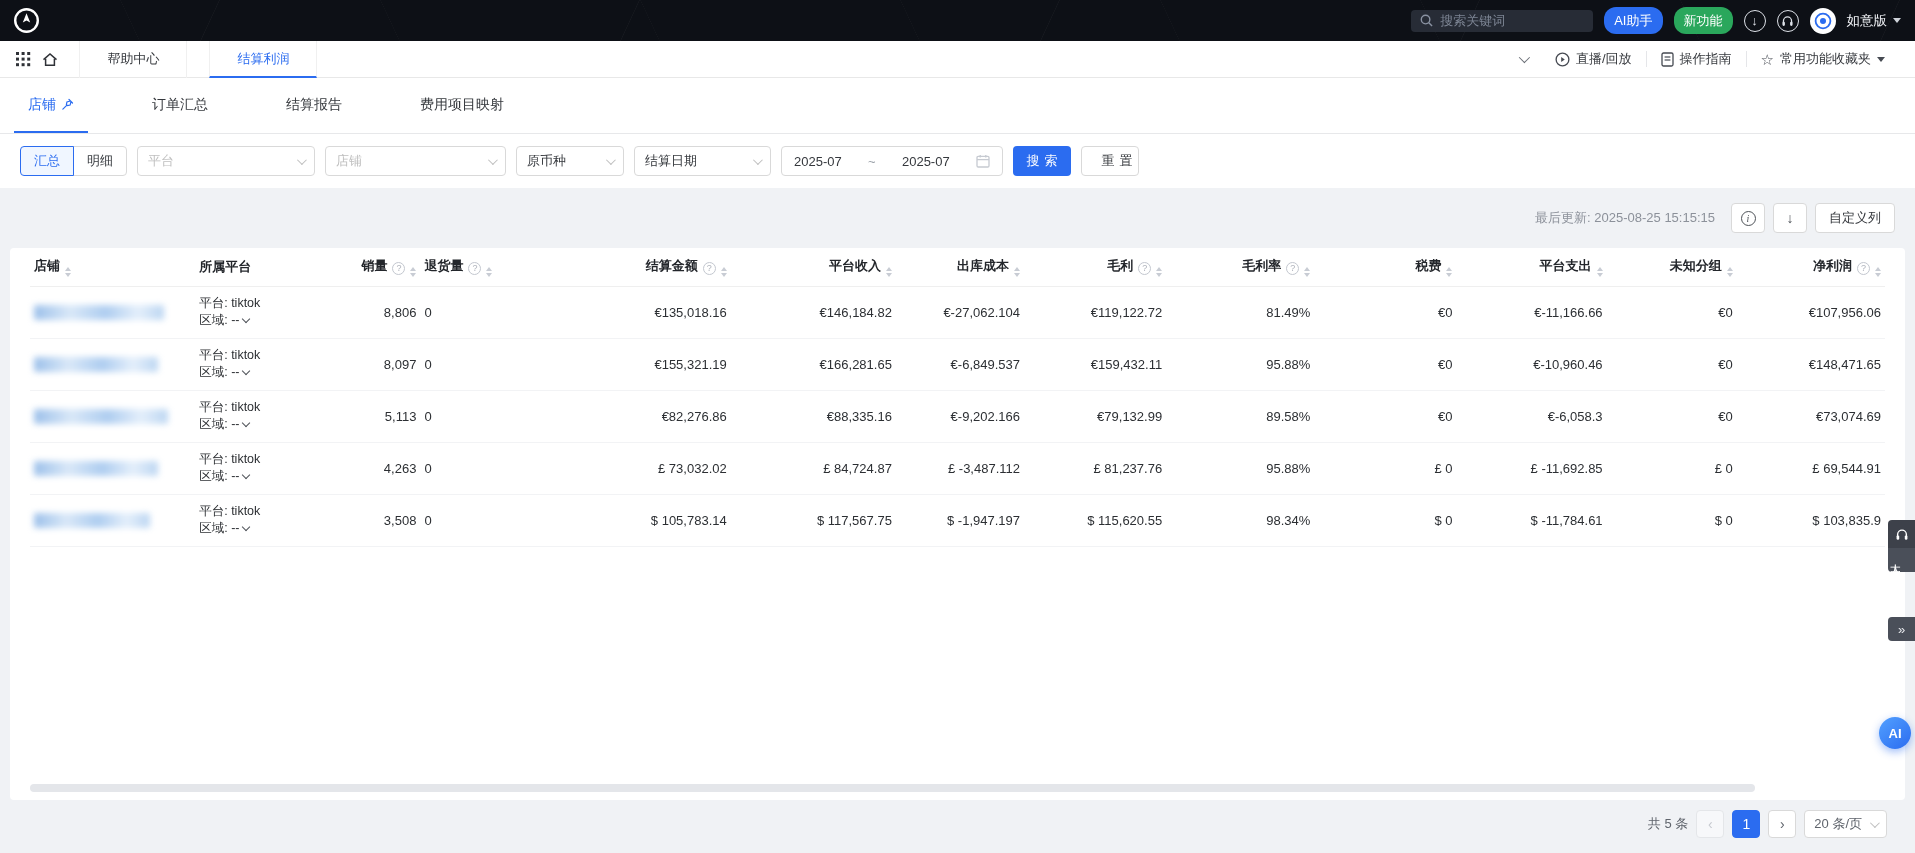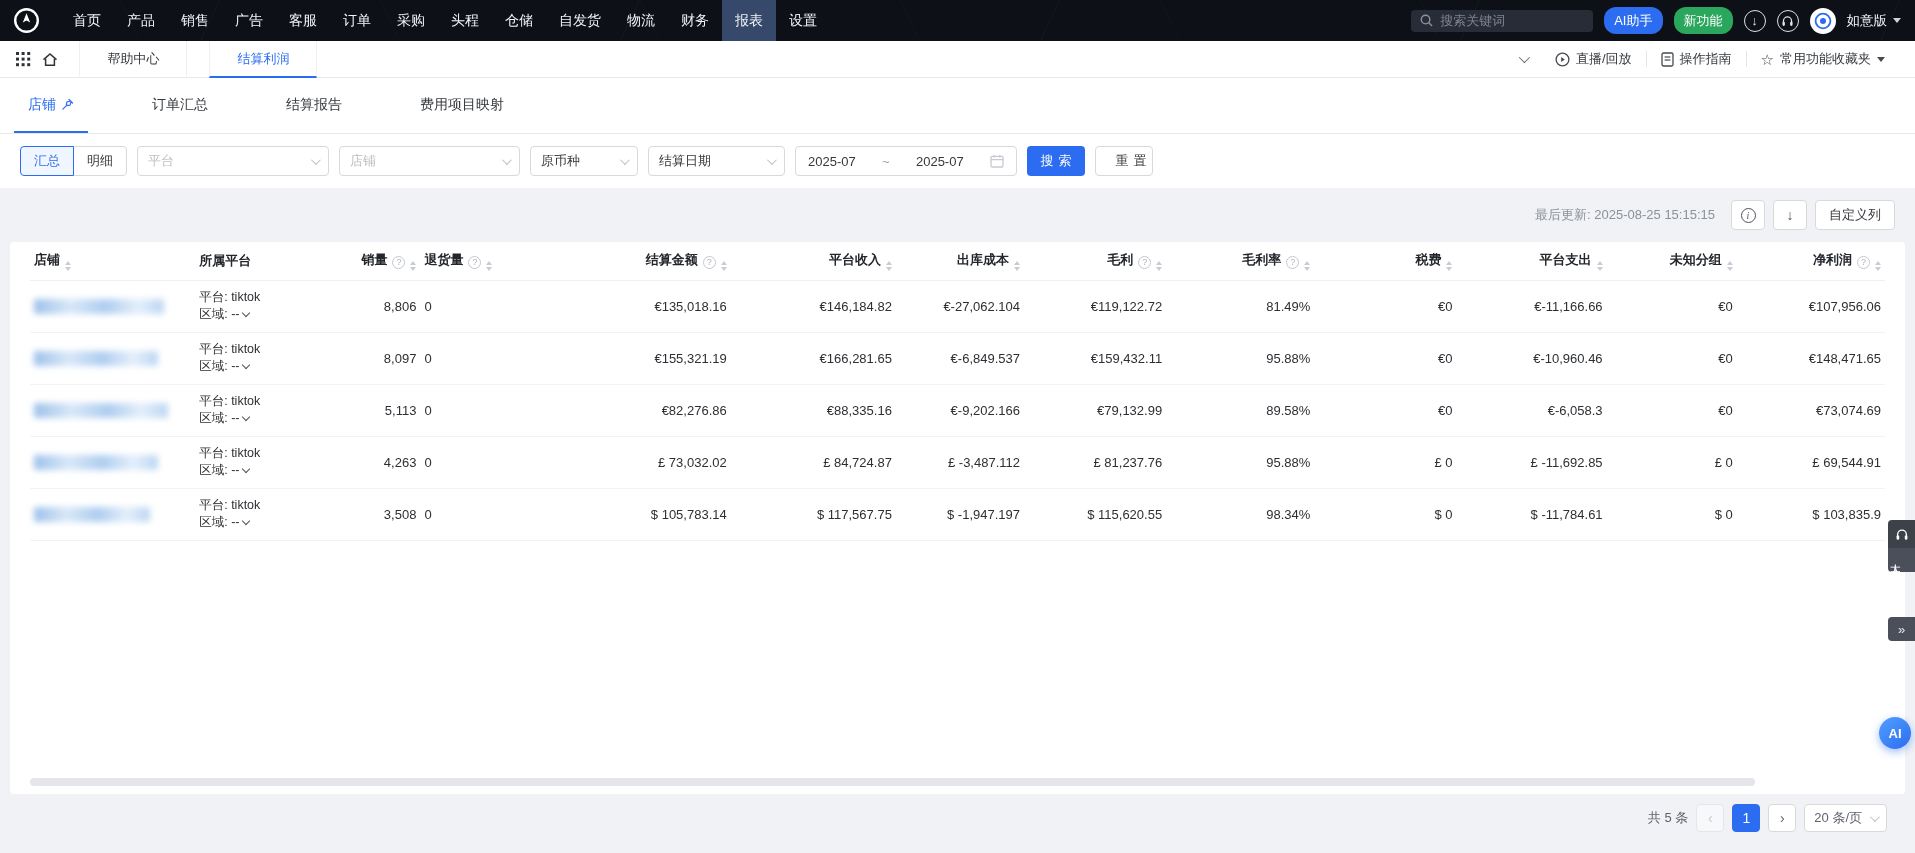--- a/index.html
+++ b/index.html
@@ -54,21 +54,21 @@
   .seg-btn.last { border-radius:0 4px 4px 0; margin-left:-1px; }
   .seg-btn.on { color:#2b6cf0; border-color:#2b6cf0; background:#f0f6ff; position:relative; z-index:1; }
   .sel { height:30px; border:1px solid #d9d9d9; border-radius:4px; background:#fff; display:flex; align-items:center; justify-content:space-between; padding:0 10px; cursor:pointer; }
   .sel .ph { color:#bfbfbf; } .sel .val { color:#35383d; }
   .sel-chev { width:7px; height:7px; border-right:1.3px solid #bfbfbf; border-bottom:1.3px solid #bfbfbf; transform:rotate(45deg) translateY(-2px); }
   .date-range { width:222px; height:30px; border:1px solid #d9d9d9; border-radius:4px; background:#fff; display:flex; align-items:center; justify-content:space-between; padding:0 12px; color:#35383d; }
   .btn-search { height:30px; width:58px; background:#2b6cf0; color:#fff; border:none; border-radius:4px; font-size:13px; letter-spacing:5px; padding-left:5px; cursor:pointer; font-family:inherit; }
   .btn-reset { height:30px; width:58px; background:#fff; color:#35383d; border:1px solid #d9d9d9; border-radius:4px; font-size:13px; letter-spacing:5px; padding-left:19px; cursor:pointer; font-family:inherit; }
 
   
-  .update-bar { height:54px; display:flex; align-items:center; justify-content:flex-end; gap:8px; padding:0 20px; }
+  .update-bar { height:60px; display:flex; align-items:center; justify-content:flex-end; gap:8px; padding:0 20px; }
   .upd-text { color:#8c919a; font-size:13px; margin-right:8px; }
   .tool-btn { height:30px; min-width:34px; background:#fff; border:1px solid #d9d9d9; border-radius:4px; display:flex; align-items:center; justify-content:center; color:#4e5258; cursor:pointer; font-size:14px; }
   .btn-customize { height:30px; padding:0 13px; background:#fff; border:1px solid #d9d9d9; border-radius:4px; font-size:13px; color:#35383d; cursor:pointer; font-family:inherit; }
   .info-glyph { width:15px; height:15px; border:1.2px solid #4e5258; border-radius:50%; font-size:10px; line-height:13px; text-align:center; font-style:italic; font-family:"Liberation Serif",serif; }
 
   
   .card { margin:0 10px; height:552px; background:#fff; border-radius:4px; padding:0 20px; position:relative; }
   table { width:100%; border-collapse:collapse; table-layout:fixed; font-size:13px; }
   th { height:38px; font-weight:700; color:#23262b; border-bottom:1px solid #efefef; padding:0 4px; white-space:nowrap; cursor:pointer; }
   th.al { text-align:left; } th.ar { text-align:right; }
@@ -108,36 +108,20 @@
 </head>
 <body>
 
 <div class="topnav">
   <span class="logo">
     <svg width="27" height="27" viewBox="0 0 27 27">
         <circle cx="13.5" cy="13.5" r="11.3" fill="none" stroke="#fff" stroke-width="2.4"></circle>
         <path d="M13.5 6.2 L17.2 15.6 L13.5 13.4 L9.8 15.6 Z" fill="#fff"></path>
       </svg>
   </span>
-  <div class="nav-menu" id="nav-menu">
-      <span class="nav-item">首页</span>
-      <span class="nav-item">产品</span>
-      <span class="nav-item">销售</span>
-      <span class="nav-item">广告</span>
-      <span class="nav-item">客服</span>
-      <span class="nav-item">订单</span>
-      <span class="nav-item">采购</span>
-      <span class="nav-item">头程</span>
-      <span class="nav-item">仓储</span>
-      <span class="nav-item">自发货</span>
-      <span class="nav-item">物流</span>
-      <span class="nav-item">财务</span>
-      <span class="nav-item active">报表</span>
-      <span class="nav-item">设置</span>
-    </div>
   <div class="topnav-right">
     <div class="search-box">
       <svg width="13" height="13" viewBox="0 0 14 14">
           <circle cx="6" cy="6" r="4.6" fill="none" stroke="#8a92a2" stroke-width="1.5"></circle>
           <line x1="9.5" y1="9.5" x2="13" y2="13" stroke="#8a92a2" stroke-width="1.5"></line>
         </svg>
       <input placeholder="搜索关键词" style="">
     </div>
     <button class="pill-btn btn-ai">AI助手</button>
     <button class="pill-btn btn-new">新功能</button>
@@ -217,21 +201,21 @@
     <span class="pt-item">
       <span>费用项目映射</span>
     </span>
   </div>
 
 <div class="filter-bar">
   <div class="seg">
     <button class="seg-btn first on">汇总</button>
     <button class="seg-btn last">明细</button>
   </div>
-  <div class="sel" style="width:192px">
+  <div class="sel" style="width:178px">
     <span class="ph">平台</span>
       <i class="sel-chev"></i>
   </div>
   <div class="sel" style="width:181px">
     <span class="ph">店铺</span>
       <i class="sel-chev"></i>
   </div>
   <div class="sel" style="width:108px">
     <span class="val">原币种</span>
       <i class="sel-chev"></i>

